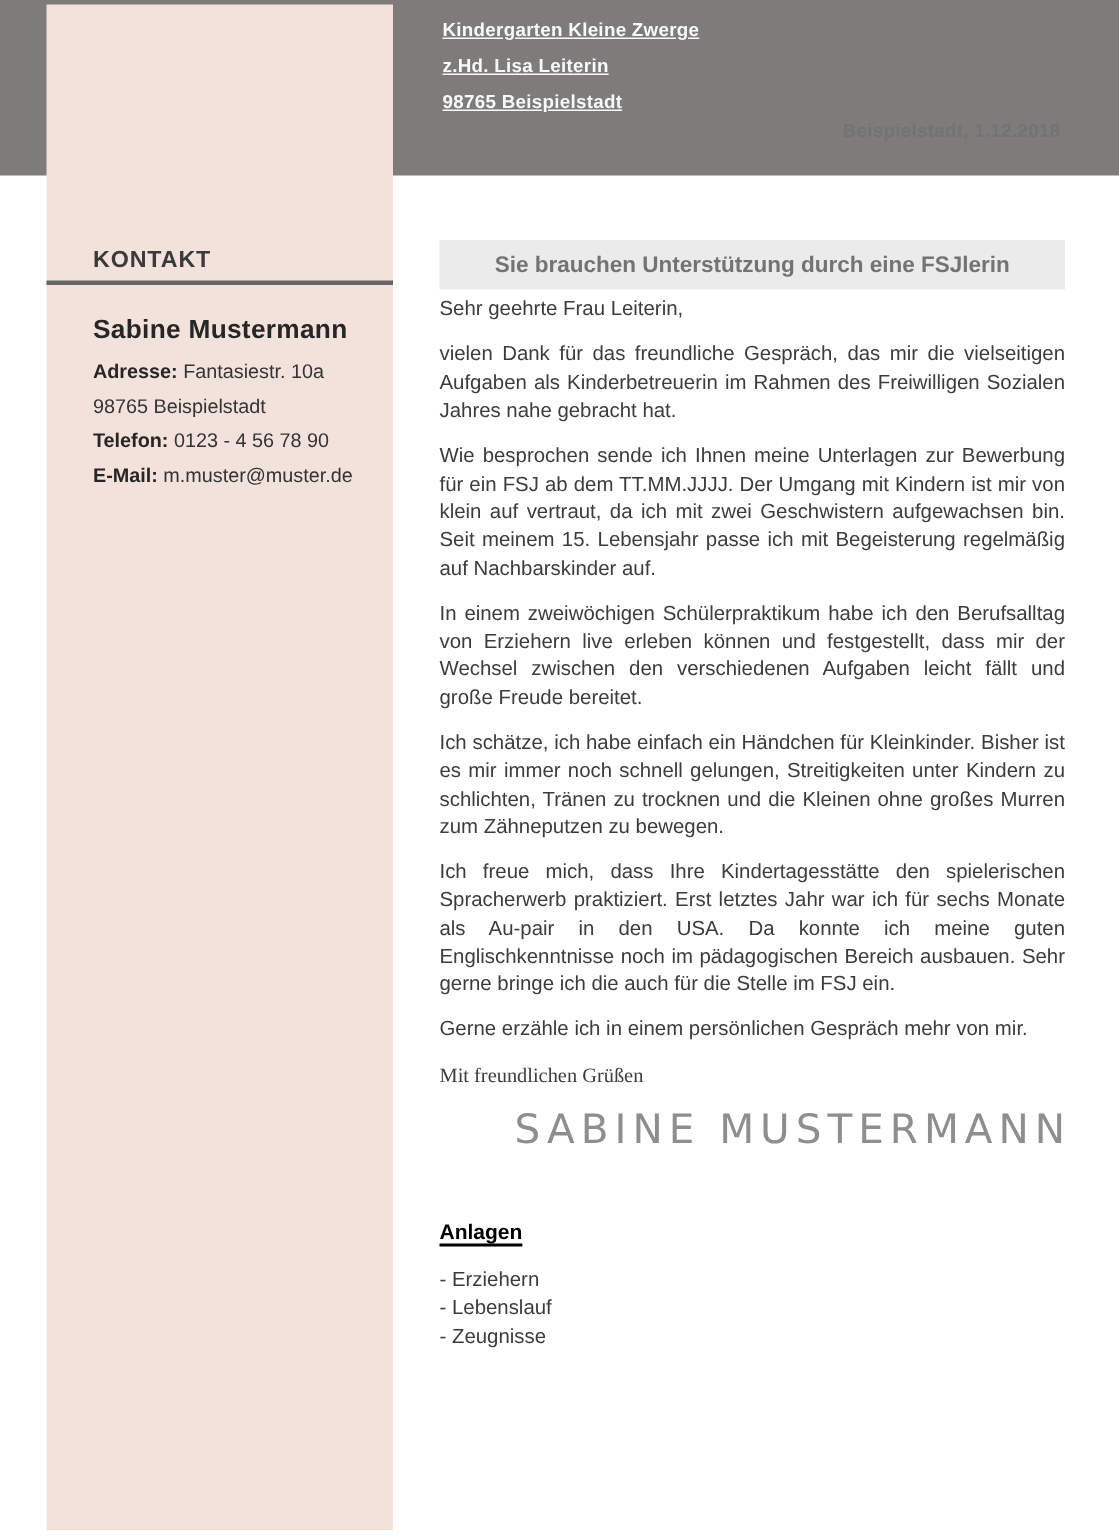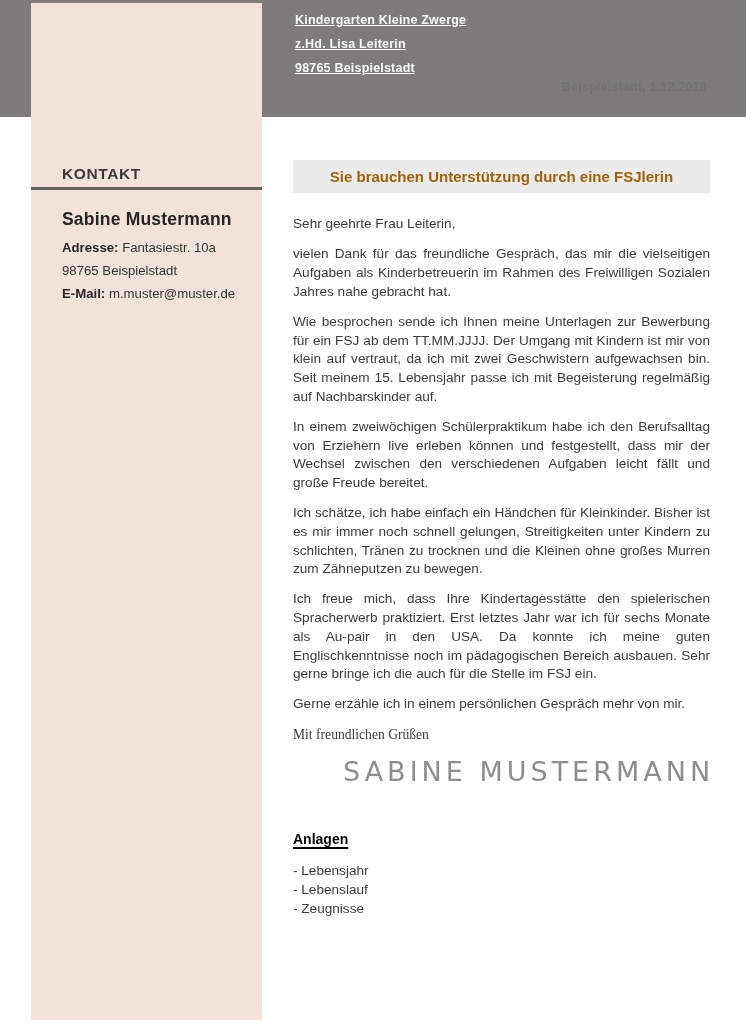--- a/index.html
+++ b/index.html
@@ -46,22 +46,22 @@
     color:#333333;font-size:13.2px;line-height:23px;
   }
   .sidebar-fields .lbl{font-weight:bold;color:#262626;}
   
   .letter{
     position:absolute;left:293px;top:160px;width:417px;
     color:#3c3c3c;font-size:13.6px;
   }
   .subject-band{
     background:#ebebeb;height:33px;line-height:33px;
-    text-align:center;font-weight:bold;font-size:15px;color:#a16207;
-    margin-bottom:22px;
+    text-align:center;font-weight:bold;font-size:15px;color:#737373;
+    margin-bottom:4px;
   }
   .para{
     text-align:justify;line-height:18.7px;
     margin:0 0 11.5px 0;
   }
   .greeting{text-align:left;}
   .closing{margin-top:0;font-family:Liberation Serif, serif;}
   .signature{
     font-family:"DejaVu Sans",sans-serif;
     color:#8e8e8e;font-size:27px;letter-spacing:4px;
@@ -88,33 +88,34 @@
   <div>98765 Beispielstadt</div>
 </div>
 <div class="date-line">Beispielstadt, 1.12.2018</div>
 
 <div class="sidebar-heading">KONTAKT</div>
 <div class="sidebar-rule"></div>
 <div class="sidebar-name">Sabine Mustermann</div>
 <div class="sidebar-fields">
   <div><span class="lbl">Adresse:</span> <span>Fantasiestr. 10a</span></div>
   <div><span>98765 Beispielstadt</span></div>
+  <div><span class="lbl">Telefon:</span> <span>0123 - 4 56 78 90</span></div>
   <div><span class="lbl">E-Mail:</span> <span>m.muster@muster.de</span></div>
 </div>
 
 <div class="letter">
   <div class="subject-band">Sie brauchen Unterstützung durch eine FSJlerin</div>
   <p class="para greeting">Sehr geehrte Frau Leiterin,</p>
   <p class="para">vielen Dank für das freundliche Gespräch, das mir die vielseitigen Aufgaben als Kinderbetreuerin im Rahmen des Freiwilligen Sozialen Jahres nahe gebracht hat.</p>
   <p class="para">Wie besprochen sende ich Ihnen meine Unterlagen zur Bewerbung für ein FSJ ab dem TT.MM.JJJJ. Der Umgang mit Kindern ist mir von klein auf vertraut, da ich mit zwei Geschwistern aufgewachsen bin. Seit meinem 15. Lebensjahr passe ich mit Begeisterung regelmäßig auf Nachbarskinder auf.</p>
   <p class="para">In einem zweiwöchigen Schülerpraktikum habe ich den Berufsalltag von Erziehern live erleben können und festgestellt, dass mir der Wechsel zwischen den verschiedenen Aufgaben leicht fällt und große Freude bereitet.</p>
   <p class="para">Ich schätze, ich habe einfach ein Händchen für Kleinkinder. Bisher ist es mir immer noch schnell gelungen, Streitigkeiten unter Kindern zu schlichten, Tränen zu trocknen und die Kleinen ohne großes Murren zum Zähneputzen zu bewegen.</p>
   <p class="para">Ich freue mich, dass Ihre Kindertagesstätte den spielerischen Spracherwerb praktiziert. Erst letztes Jahr war ich für sechs Monate als Au-pair in den USA. Da konnte ich meine guten Englischkenntnisse noch im pädagogischen Bereich ausbauen. Sehr gerne bringe ich die auch für die Stelle im FSJ ein.</p>
   <p class="para">Gerne erzähle ich in einem persönlichen Gespräch mehr von mir.</p>
   <p class="para closing">Mit freundlichen Grüßen</p>
   <div class="signature">SABINE MUSTERMANN</div>
   <div class="enclosures-heading">Anlagen</div>
   <div class="enclosure-list">
-    <div>- Lebensjahr</div>
+    <div>- Erziehern</div>
     <div>- Lebenslauf</div>
     <div>- Zeugnisse</div>
   </div>
 </div>
 
 </body></html>

